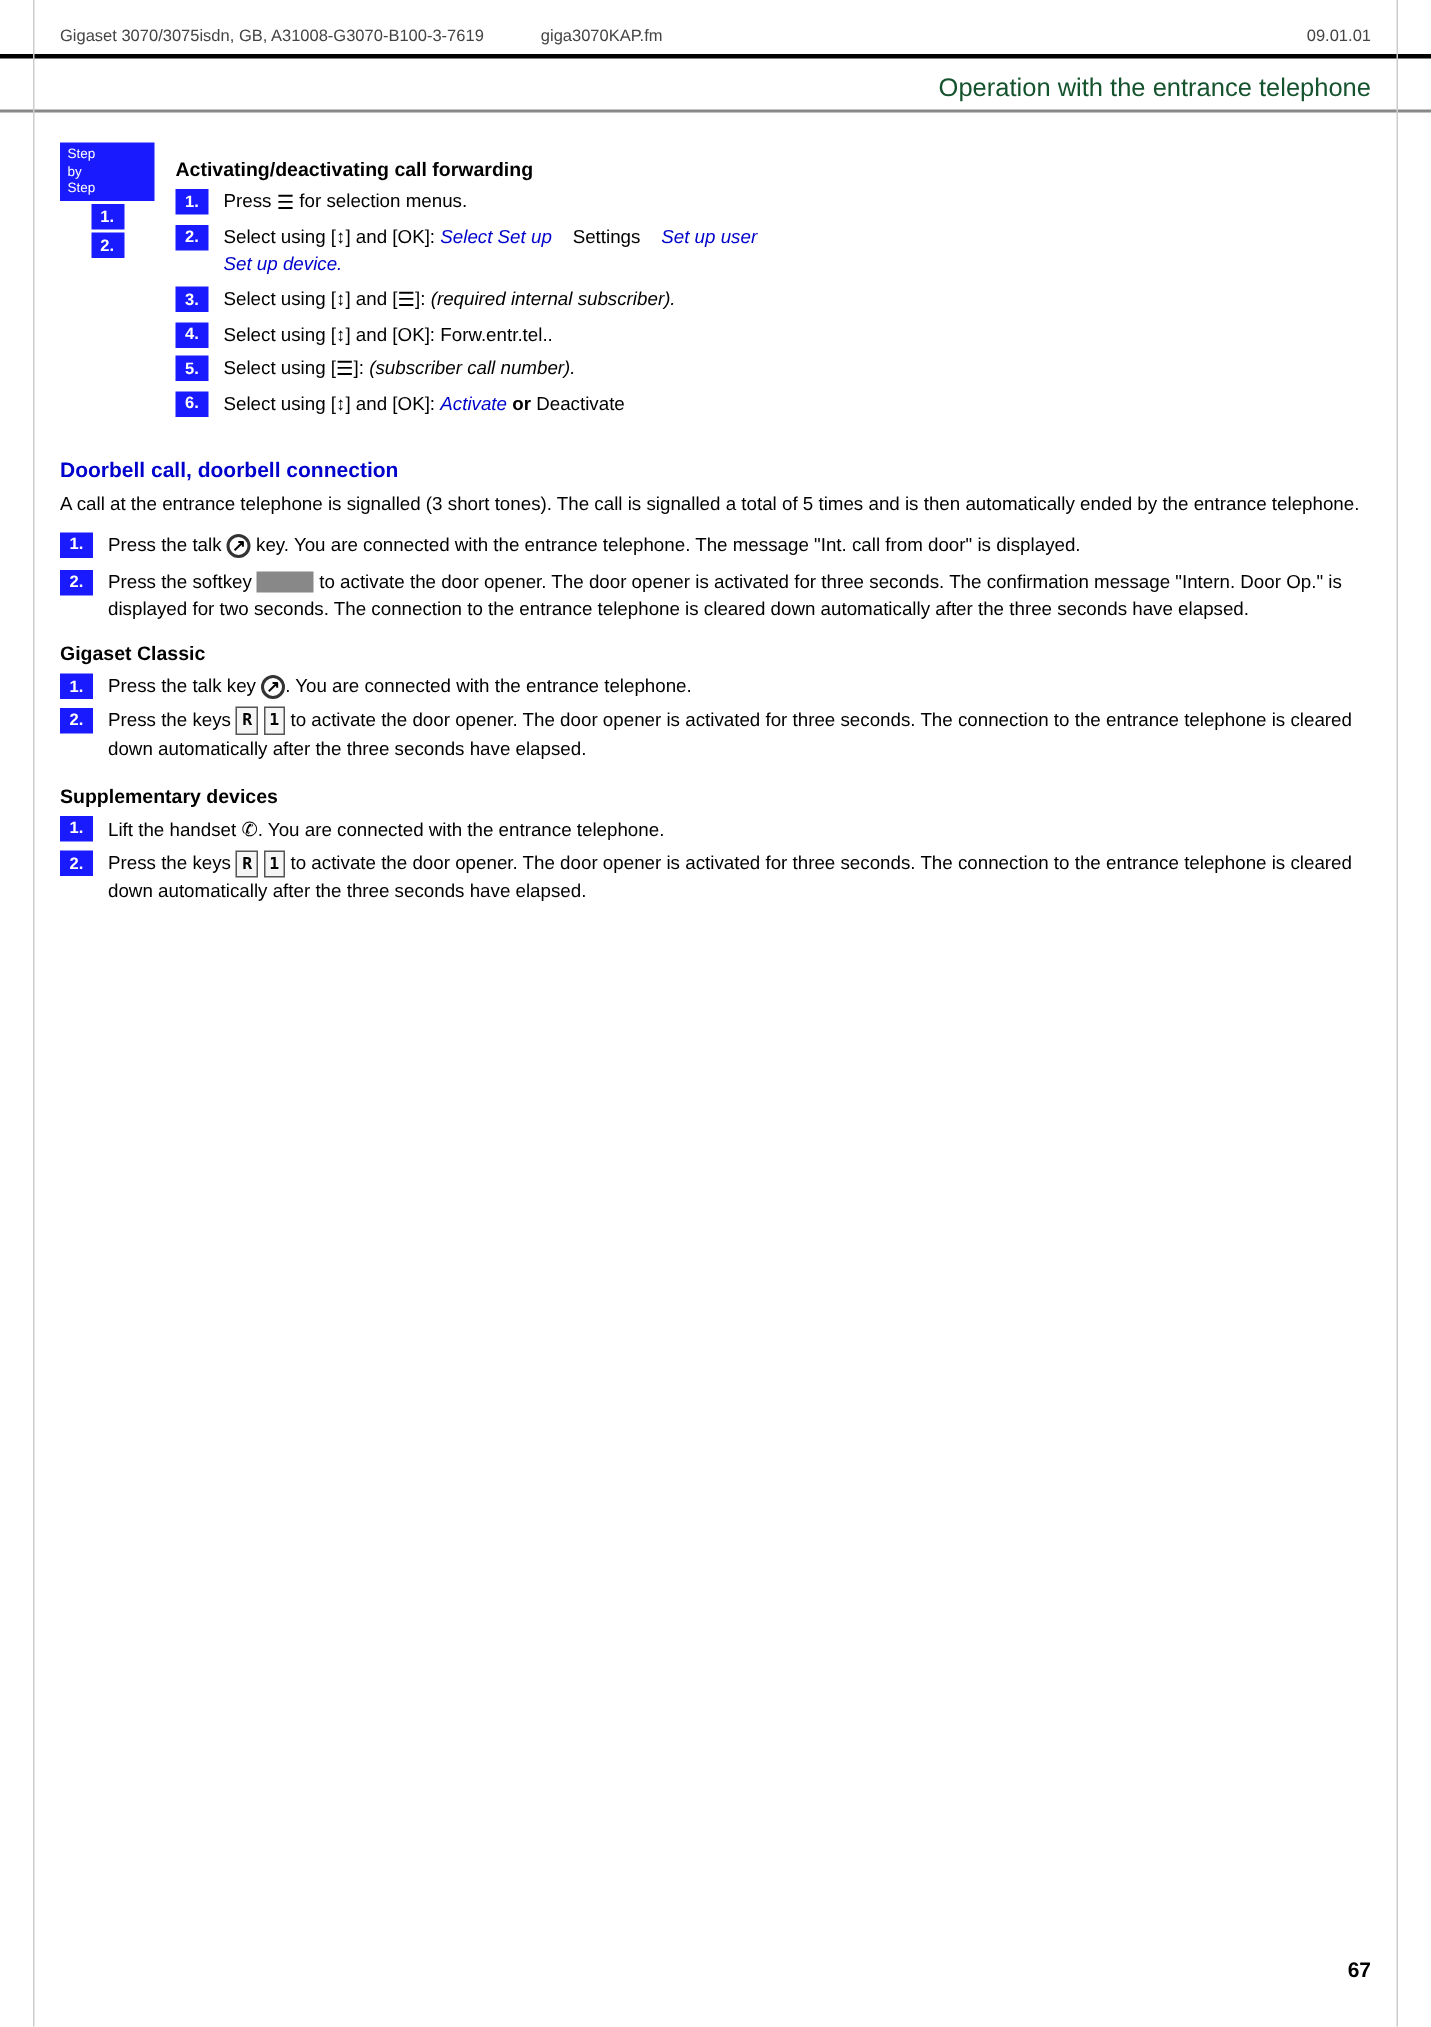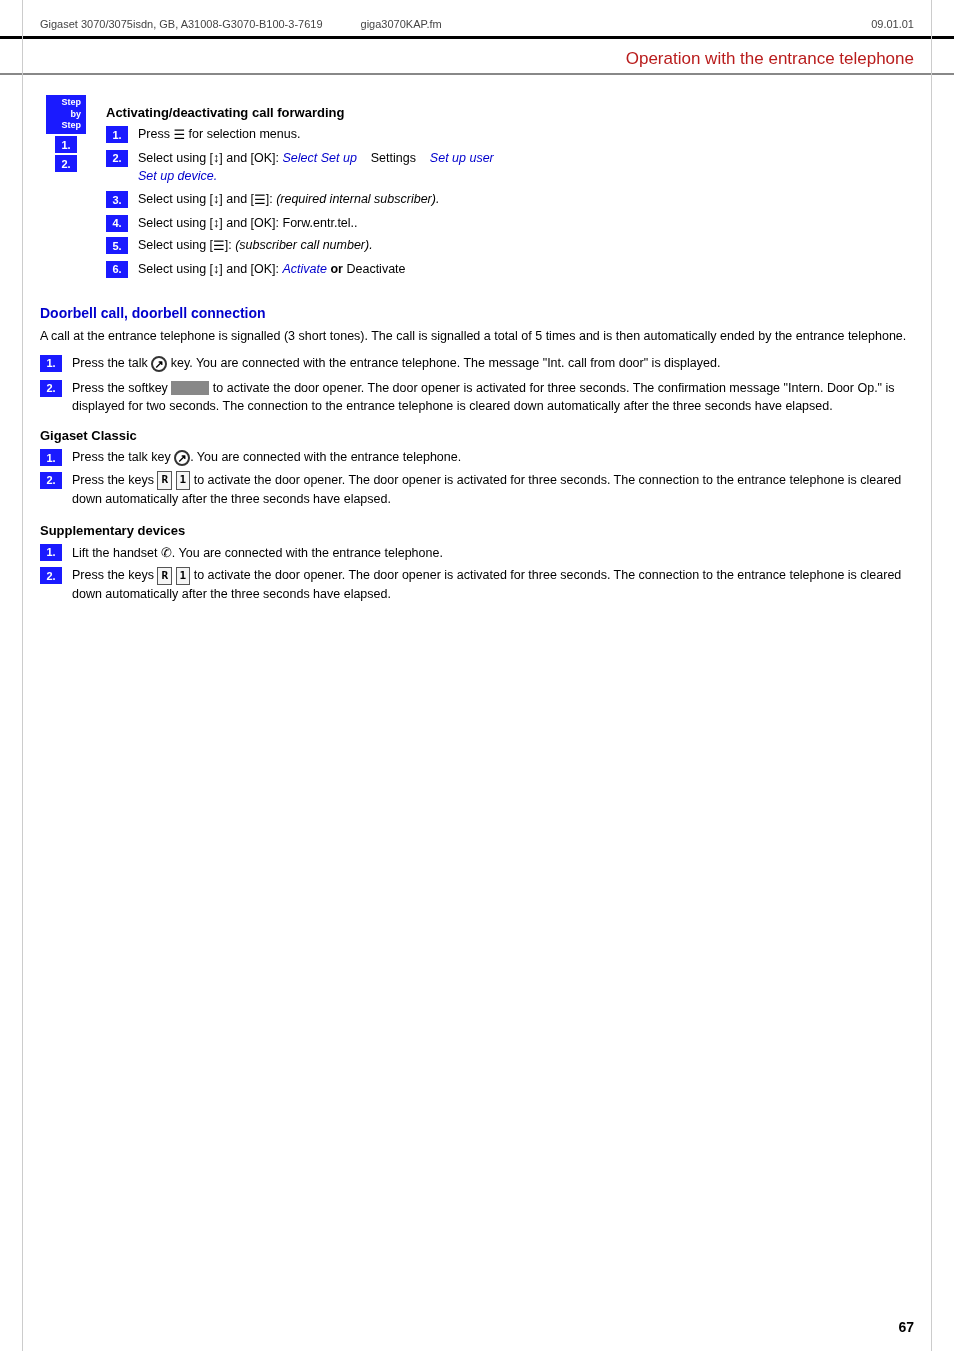--- a/index.html
+++ b/index.html
@@ -26,21 +26,21 @@
       padding: 18px 40px 6px 40px;
       font-size: 11px;
       color: #444;
       border-bottom: 3px solid #000000;
     }
     .doc-header-left { display: flex; align-items: center; gap: 8px; }
     .page-title-bar {
       text-align: right;
       padding: 10px 40px 4px 40px;
       font-size: 17px;
-      color: #b91c1c;
+      color: #14532d;
       border-bottom: 2px solid #888;
       margin-bottom: 18px;
     }
     
     .content {
       padding: 0 40px 40px 40px;
     }
     
     .step-block {
       display: flex;
@@ -52,25 +52,25 @@
       flex-direction: column;
       align-items: center;
       min-width: 52px;
       margin-right: 14px;
       margin-top: 2px;
     }
     .step-by-step-label {
       background: #1a1aff;
       color: #fff;
       font-size: 9px;
-      font-weight: bold;
-      text-align: right;
+      font-weight: normal;
+      text-align: left;
       padding: 2px 5px;
       line-height: 1.3;
-      width: 40px;
+      width: 63px;
     }
     .step-numbers {
       display: flex;
       flex-direction: column;
       gap: 2px;
       margin-top: 2px;
     }
     .step-num {
       background: #1a1aff;
       color: #fff;
@@ -151,21 +151,21 @@
     .highlight-box {
       display: inline-block;
       background: #888;
       width: 38px;
       height: 14px;
       vertical-align: middle;
     }
     
     .page-number {
       position: absolute;
-      bottom: 16px;
+      bottom: 30px;
       right: 40px;
       font-weight: bold;
       font-size: 14px;
     }
     
     .left-border-line {
       position: absolute;
       left: 22px;
       top: 0;
       bottom: 0;

